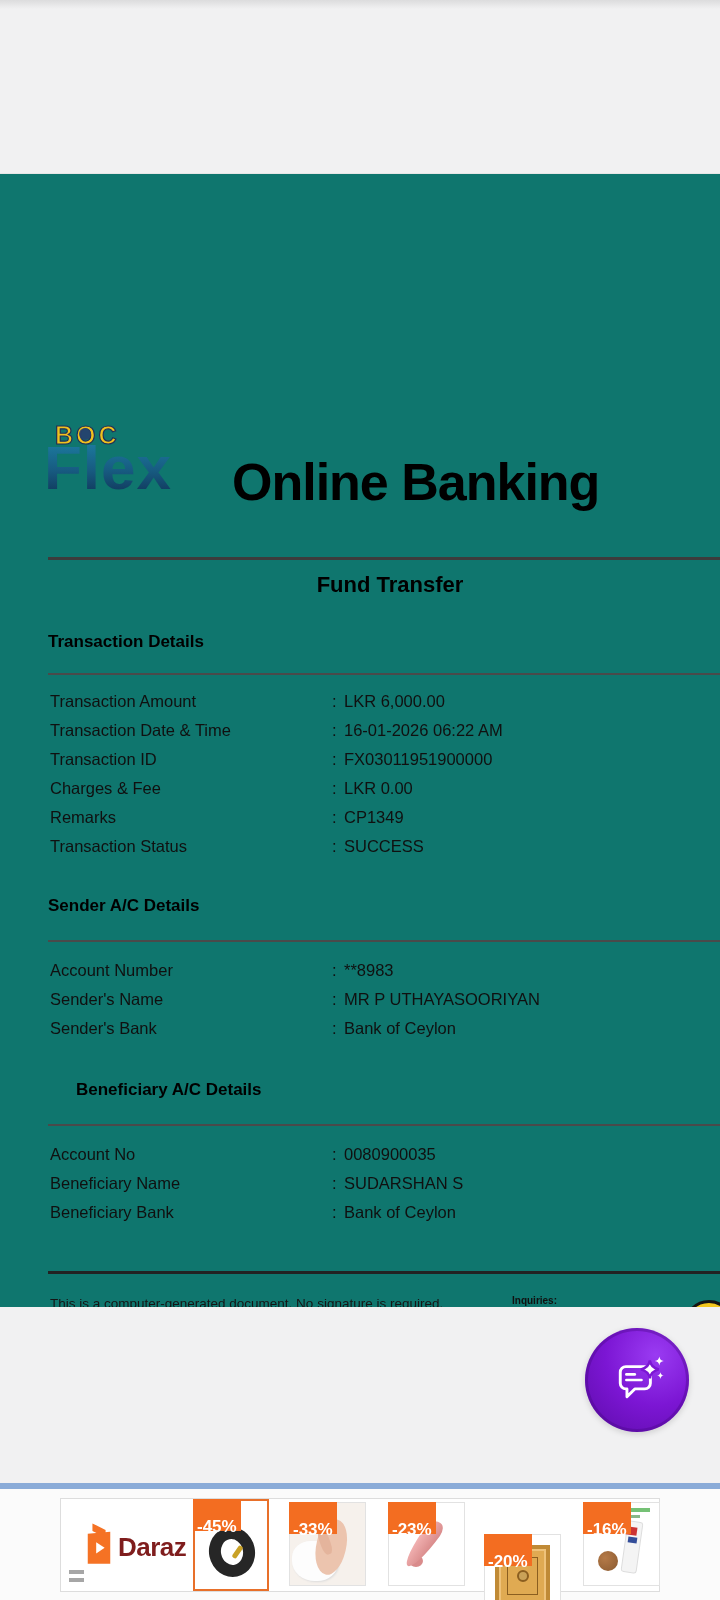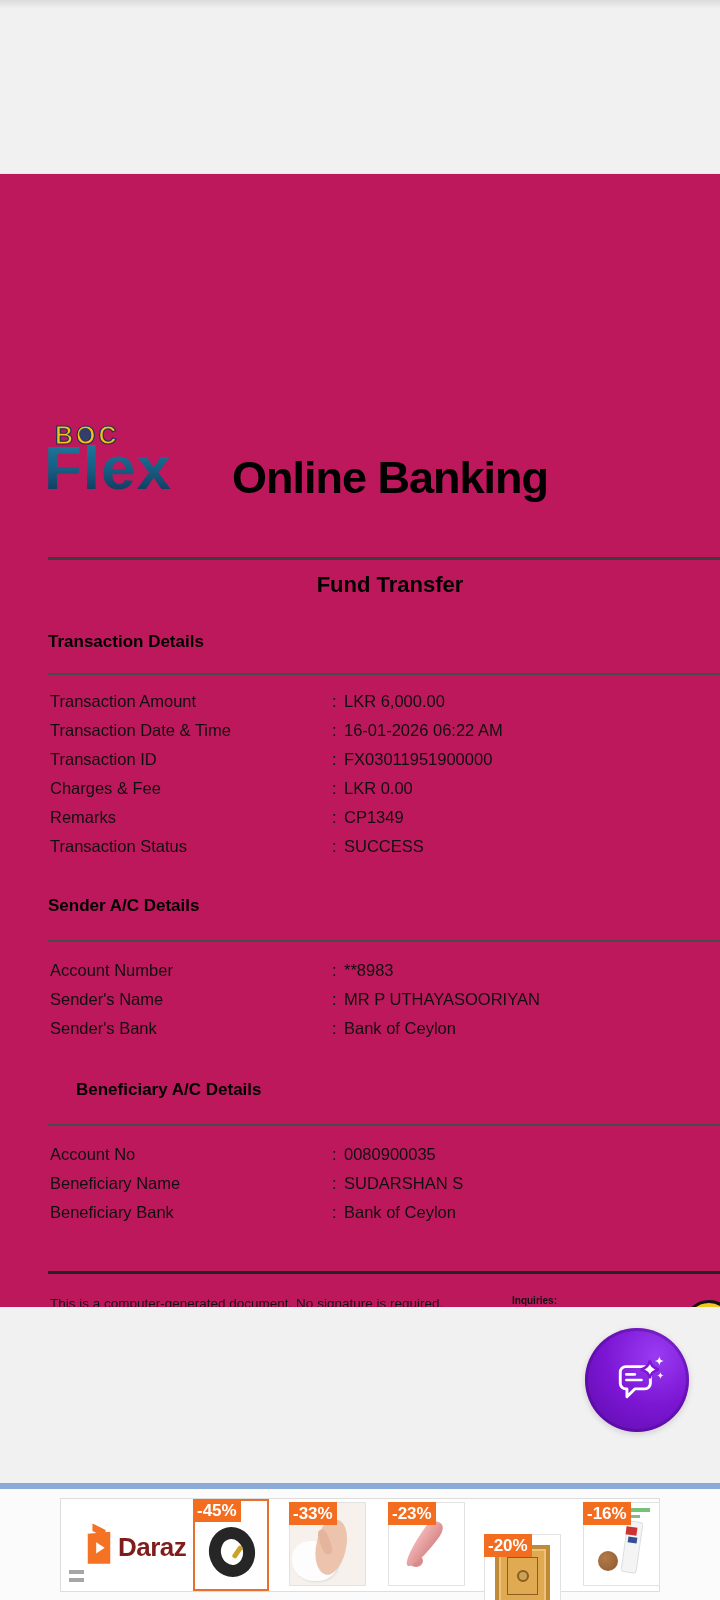--- a/index.html
+++ b/index.html
@@ -11,32 +11,32 @@
   }
 
   
   .top-band {
     position:absolute; left:0; top:0; width:720px; height:174px;
     background:linear-gradient(180deg,#dcdcdd 0px,#f1f1f2 9px,#f1f1f2 100%);
     border-bottom:1px solid #e6e6e6;
   }
 
   
-  .doc { position:absolute; left:0; top:174px; width:720px; height:1133px; background:#be185d; }
+  .doc { position:absolute; left:0; top:174px; width:720px; height:1133px; background:#0f766e; }
 
   
   .boc-word { position:absolute; left:55px; top:247px; font-size:25px; font-weight:700;
     letter-spacing:3px; color:#f0c11d; -webkit-text-stroke:1.2px #203056; }
   .boc-o { position:relative; display:inline-block; }
   .boc-o::after { content:""; position:absolute; left:3px; top:7px; width:12px; height:12px;
     border-radius:50%; background:#27406e; opacity:.9; }
   .flex-word { position:absolute; left:44px; top:258px; font-size:62px; font-weight:700; letter-spacing:1px;
     background:linear-gradient(180deg,#1d86a9 0%, #175a80 55%, #0e2b4e 100%);
     -webkit-background-clip:text; background-clip:text; color:transparent; }
-  .product-word { position:absolute; left:232px; top:278px; font-size:45px; font-weight:700;
+  .product-word { position:absolute; left:232px; top:278px; font-size:52px; font-weight:700;
     letter-spacing:-1px; color:#000; }
 
   .rule { position:absolute; left:48px; width:672px; background:#3c3c3c; }
   .rule-header { top:383px; height:3px; }
   .rule-sec { height:2px; background:#4a4a4a; }
   .rule-footer { top:1097px; height:3px; background:#222; }
 
   .doc-title { position:absolute; left:48px; top:398px; width:684px; text-align:center;
     font-size:22px; font-weight:700; color:#000; }
 
@@ -79,21 +79,21 @@
   .daraz-logo { position:absolute; left:23px; top:24px; width:160px; height:44px; cursor:pointer; }
   .daraz-text { position:absolute; left:34px; top:9px; font-size:26px; font-weight:700; color:#7f1d1d; letter-spacing:-0.5px; }
   .menu-bars { position:absolute; left:8px; top:71px; width:15px; cursor:pointer; }
   .menu-bars i { display:block; width:15px; height:4px; background:#a6a6a6; margin-bottom:4px; }
 
   .tile { position:absolute; top:3px; width:77px; height:84px; background:#fff; border:1px solid #e2e2e2; cursor:pointer; }
   .tile-first { top:0; height:92px; width:76px; border:2px solid #e8702a; }
   .t2 { left:228px; } .t3 { left:327px; } .t4 { left:423px;margin-top:32px; } .t5 { left:522px; }
   .tile-first { left:132px; }
   .disc { position:absolute; top:-1px; left:-1px; background:#f36d21; color:#fff; font-size:17px;
-    font-weight:700; padding:0 4px; height:23px; line-height:23px; z-index:2; }
+    font-weight:700; padding:16px 4px; height:23px; line-height:23px; z-index:2; }
   .tile-first .disc { top:-2px; left:-2px; }
 
   .pimg { position:absolute; inset:0; overflow:hidden; }
   
   .tube { position:absolute; left:14px; top:26px; width:46px; height:50px; border-radius:50%;
     border:12px solid #262626; transform:rotate(-12deg); }
   .tube-valve { position:absolute; left:40px; top:44px; width:5px; height:14px; background:#c9a227;
     transform:rotate(35deg); border-radius:2px; }
   
   .doll-bg { position:absolute; inset:0; background:#f6f1ec; }

